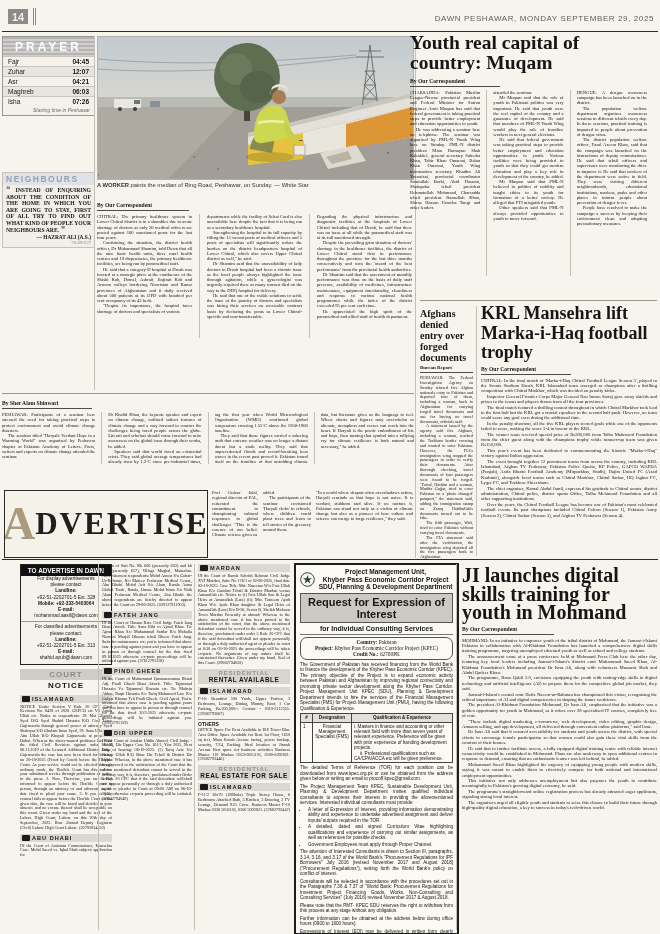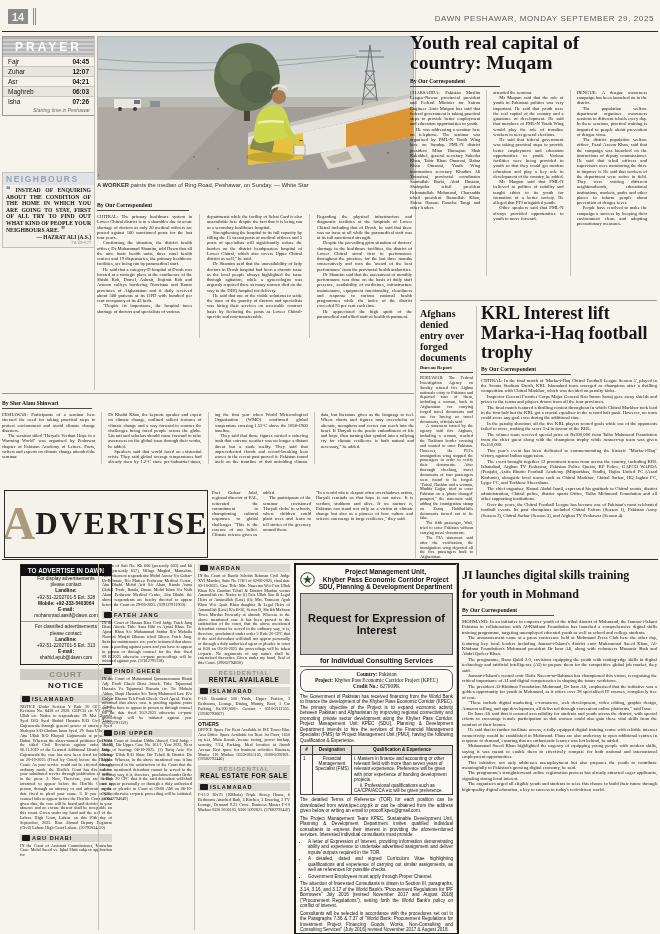--- a/index.html
+++ b/index.html
@@ -76,21 +76,21 @@
   .twohdr .l1{font:bold 6px "Liberation Sans",sans-serif;color:#96938b;letter-spacing:1px;}
   .twohdr .l2{font:900 6.4px "Liberation Sans",sans-serif;letter-spacing:.5px;}
   .minihdr{font:bold 5px "Liberation Sans",sans-serif;border-top:1px solid #9a978f;
            padding-top:1px;margin:3px 0 1px;}
 
   
   .reoi{border:2px solid #1d1d1d;background:#fbf9f3;padding:3px 4px;font-family:"Liberation Sans",sans-serif;}
   .reoi-orghead{display:flex;align-items:center;gap:3px;}
   .reoi-org{flex:1;text-align:center;font-weight:bold;font-size:6.6px;line-height:7.6px;}
   .reoi-title{background:#ccc9c2;border:1px solid #555;text-align:center;
-              font-weight:900;font-size:11px;padding:18px 0;margin-top:2px;}
+              font-weight:900;font-size:11px;padding:2px 0;margin-top:2px;}
   .reoi-sub{text-align:center;font-weight:bold;font-size:7px;border-bottom:1px solid #777;
             padding:2px 0;margin-bottom:2px;}
   .reoi-info{border:1px solid #555;border-radius:7px;padding:1px 4px;font-family:"Liberation Serif",serif;
              font-size:5.3px;line-height:6.3px;text-align:center;}
   .reoi-info b{font-weight:bold;}
   .reoi-p{font-size:4.6px;line-height:5.5px;text-align:justify;margin-top:2px;}
   .reoi-table{width:100%;border-collapse:collapse;margin-top:2px;}
   .reoi-table th,.reoi-table td{border:1px solid #444;font-size:4.6px;line-height:5.4px;
              padding:1px 2px;vertical-align:top;}
   .reoi-table th{background:#e3e0d9;text-align:center;}
@@ -251,21 +251,21 @@
     <div class="body42 jtext" style="height:195px;">
         <p class="para">PESHAWAR: The Federal Investigation Agency on Sunday refused five Afghan nationals entry to Pakistan and deported four of them, including a woman, back to Afghanistan for carrying forged travel documents and one for having no travel documents, officials said.</p>
         <p class="para">A statement issued by the agency said five Afghans, including a woman, reached the Torkham border crossing and wanted to enter Pakistan. However, the FIA's immigration wing stopped the passengers in order to verify their documents. After thorough checking, travel documents of four passengers were found to be forged. "Faisal, Hashim and a woman, Mudifa Gujjar, tried to enter Pakistan on a 'photo changed' passport," the statement said, adding the immigration stamp on Zaraq Habibullah's documents turned out to be fake.</p>
         <p class="para">The fifth passenger, Wali, tried to enter Pakistan without carrying travel documents.</p>
         <p class="para">The FIA statement said after the verification, the immigration wing deported all the five passengers back to Afghanistan.</p>
       </div>
   </div>
   <div class="abs vrule" style="left:476px;top:306px;height:250px;"></div>
 
   <div class="abs" style="left:481px;top:304px;width:176px;">
-    <div class="hl" style="font-size:18px;line-height:19.5px;">KRL Interest lift Marka-i-Haq football trophy</div>
+    <div class="hl" style="font-size:18px;line-height:19.5px;">KRL Mansehra lift Marka-i-Haq football trophy</div>
     <div class="byline" style="margin-top:3px;width:90px;">By Our Correspondent</div>
     <div class="body47 jtext" style="height:180px;">
         <p class="para">CHITRAL: In the final match of 'Marka-i-Haq Chitral Football League Season 5', played in the Scouts Stadium Drosh, KRL Islamabad team emerged as champions after a thrilling competition with Chitral Markhor, which was decided on penalty kicks.</p>
         <p class="para">Inspector General Frontier Corps Major General Rao Imran Sartaj gave away shields and prizes to the teams and players drawn from all the four provinces.</p>
         <p class="para">The final match featured a thrilling contest throughout in which Chitral Markhor took lead in the first half but the KRL got a crucial equaliser in the second half push. However, no team could score any goal even during the additional time.</p>
         <p class="para">In the penalty shootout, all the five KRL players scored goals while one of the opponents failed to score, making the score 5-4 in favour of the KRL.</p>
         <p class="para">The winner team received special prize of Rs300,000 from Talha Mahmood Foundation from the chief guest along with the champions trophy while runners-up team was given Rs150,000.</p>
         <p class="para">This year's event has been dedicated to commemorating the historic "Marka-i-Haq" victory against Indian aggression.</p>
         <p class="para">The event brought together 12 prominent teams from across the country, including KRL Islamabad, Afghan TV Peshawar, Pakistan Police Quetta, KP Police, GAPCO WAPDA (Punjab), Asifa Bhutto Football Academy (Mirpurkhas, Sindh), Hajira United FC (Azad Kashmir), alongside local teams such as Chitral Markhor, Chitral Sarkar, HQ Jaghur FC, Lyger FC, and Torkhow Sheersham.</p>
         <p class="para">The chief organiser, Kamal Abdul Jamil, expressed his gratitude to Chitral scouts, district administration, Chitral police, district sports Office, Talha Mehmood Foundation and all other supporting institutions.</p>
@@ -491,21 +491,21 @@
     <div class="reoi-p">The attention of Interested Consultants is drawn to Section III, paragraphs, 3.14, 3.16, and 3.17 of the World Bank's "Procurement Regulations for IPF Borrowers" July 2016 [revised November 2017 and August 2018] ("Procurement Regulations"), setting forth the World Bank's policy on conflict of interest.</div>
     <div class="reoi-p">Consultants will be selected in accordance with the procedures set out in the Paragraphs 7.36 &amp; 7.37 of "World Bank: Procurement Regulations for Investment Project Financing Goods, Works, Non-Consulting and Consulting Services" (July 2016) revised November 2017 &amp; August 2018.</div>
     <div class="reoi-p">Please note that the PMT- KPEC SDU reserves the right to withdraw from this process at any stage without any obligation.</div>
     <div class="reoi-p">Further information can be obtained at the address below during office hours (0900 to 1600 hours).</div>
     <div class="reoi-p">Expressions of Interest (EOI) may be delivered in written form clearly mention title of the post on the envelope and subject line of the application to the address given below by October 15, 2025.</div>
 
   </div>
   <div class="abs vrule" style="left:456px;top:564px;height:366px;"></div>
 
   <div class="abs" style="left:462px;top:566px;width:195px;">
-    <div class="hl" style="font-size:12px;line-height:18.5px;width:170px;">JI launches digital skills training for youth in Mohmand</div>
+    <div class="hl" style="font-size:20px;line-height:18.5px;width:170px;">JI launches digital skills training for youth in Mohmand</div>
     <div class="byline" style="margin-top:4px;width:92px;">By Our Correspondent</div>
     <div class="body47 jtext" style="height:288px;">
         <p class="para">MOHMAND: In an initiative to empower youth of the tribal district of Mohmand, the Jamaat-i-Islami Pakistan in collaboration with Al-Khidmat Foundation has launched a comprehensive digital skills training programme, targeting unemployed educated youth as well as school and college students.</p>
         <p class="para">The announcement came at a press conference held at Mohmand Press Club here the other day, featuring key local leaders including Jamaat-i-Islami's district emir Muhammad Saeed Khan, Al-Khidmat Foundation's Mohmand president Dr Israr Ali, along with volunteers Musamir Shah and Abdul Qadeer Khan.</p>
         <p class="para">The programme, Bano Qabil 2.0, envisions equipping the youth with cutting-edge skills in digital technology and artificial intelligence (AI) to prepare them for the competitive global job market, they said.</p>
         <p class="para">Jamaat-i-Islami's central emir Hafiz Naeem-ur-Rahman has championed this vision, recognising the critical importance of AI and digital competencies in shaping the future workforce.</p>
         <p class="para">The president Al-Khidmat Foundation Mohmand, Dr Israr Ali, emphasised that the initiative was a golden opportunity for youth in Mohmand, as it offers over 28 specialised IT courses, completely free of cost.</p>
         <p class="para">"These include digital marketing, e-commerce, web development, video editing, graphic design, Amazon selling, and app development, all delivered through convenient online platforms," said Israr.</p>
         <p class="para">Dr Israr Ali said that it ensured accessibility for students and youth across the district, with special efforts to encourage female participation so that women could also gain these vital skills from the comfort of their homes.</p>
         <p class="para">He said that to further facilitate access, a fully equipped digital training centre with reliable internet connectivity would be established in Mohmand. Plans are also underway to open additional centres in response to demand, ensuring that no enthusiastic learner was left behind, he added.</p>

